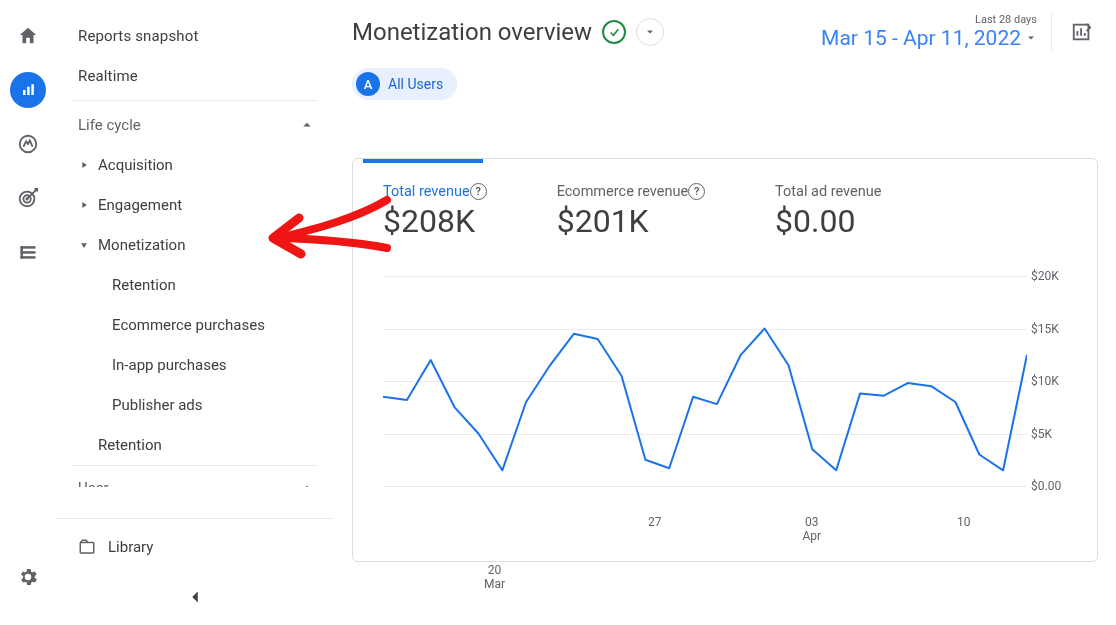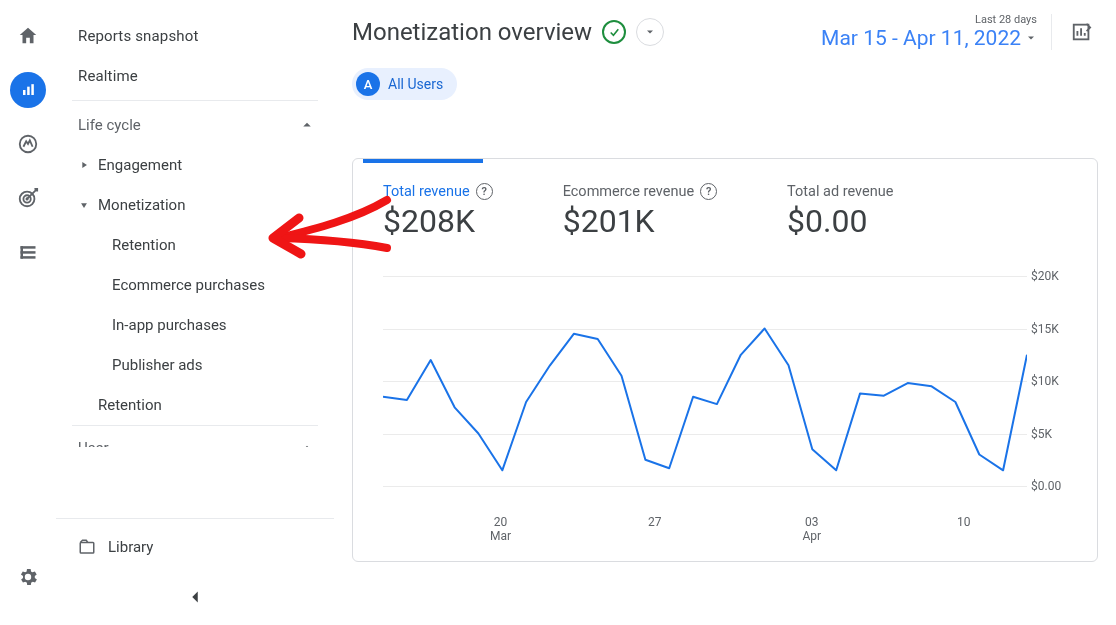--- a/index.html
+++ b/index.html
@@ -226,21 +226,20 @@
   .metrics-row{
     display:flex;
     gap: 70px;
     padding: 20px 30px 10px 30px;
   }
   .metric { flex: 0 0 auto; }
   .metric .m-label {
     font-size: 14.5px;
     display:flex;
     align-items:flex-start;
-    gap:6px;
     color:#5f6368;
   }
   .metric.active .m-label { color:#1a73e8;}
   .metric .m-value {
     font-size: 32px;
     color:#3c4043;
     margin-top:2px;
   }
   .help-circ {
     width:17px;height:17px;border-radius:50%;border:1.8px solid #5f6368;
@@ -326,20 +325,28 @@
   <div class="nav-item">Reports snapshot</div>
   <div class="nav-item">Realtime</div>
   <hr class="nav-hr">
   <div class="section-header">
     <span>Life cycle</span>
     <svg class="chev" width="18" height="18" viewBox="0 0 24 24">
         <path d="M7 14l5-5 5 5z"></path>
       </svg>
   </div>
 
+  <div class="tree-item">
+    <span class="tri">
+        <svg width="10" height="10" viewBox="0 0 24 24">
+          <path d="M8 5l11 7-11 7z"></path>
+        </svg>
+      </span>
+    <span>Acquisition</span>
+  </div>
   <div class="tree-item">
     <span class="tri">
         <svg width="10" height="10" viewBox="0 0 24 24">
           <path d="M8 5l11 7-11 7z"></path>
         </svg>
       </span>
     <span>Engagement</span>
   </div>
   <div class="tree-item">
     <span class="tri">
@@ -462,21 +469,21 @@
           <div class="y-tick" style="top: 105px;">$10K</div>
           <div class="grid-line" style="top: 157.5px;"></div>
           <div class="y-tick" style="top: 157.5px;">$5K</div>
           <div class="grid-line" style="top: 210px;"></div>
           <div class="y-tick" style="top: 210px;">$0.00</div>
           <svg id="line-svg" width="644" height="214">
             <path d="M0.0 120.8 L23.9 123.9 L47.7 84.0 L71.6 131.3 L95.4 157.5 L119.3 194.3 L143.1 126.0 L167.0 89.3 L190.8 57.8 L214.7 63.0 L238.5 99.8 L262.4 183.8 L286.2 192.2 L310.1 120.8 L333.9 128.1 L357.8 78.8 L381.6 52.5 L405.5 89.3 L429.3 173.3 L453.2 194.3 L477.0 117.6 L500.9 119.7 L524.7 107.1 L548.6 110.3 L572.4 126.0 L596.3 178.5 L620.1 194.3 L644.0 78.8 " fill="none" stroke="#1a73e8" stroke-width="2" stroke-linejoin="round"></path>
           </svg>
         </div>
       <div class="x-axis" id="x-axis" style="position: relative; height: 30px;">
-          <div class="x-tick" style="position: absolute; left: 107px;">20<br>Mar</div>
+          <div class="x-tick" style="position: absolute; left: 101px; margin-top: 48px;">20<br>Mar</div>
           <div class="x-tick" style="position: absolute; left: 264.92px;">27</div>
           <div class="x-tick" style="position: absolute; left: 419.48px;">03<br>Apr</div>
           <div class="x-tick" style="position: absolute; left: 574.04px;">10</div>
         </div>
     </div>
   </div>
 
 </div>
 
 <svg class="red-arrow" width="130" height="90" viewBox="0 0 130 90">

